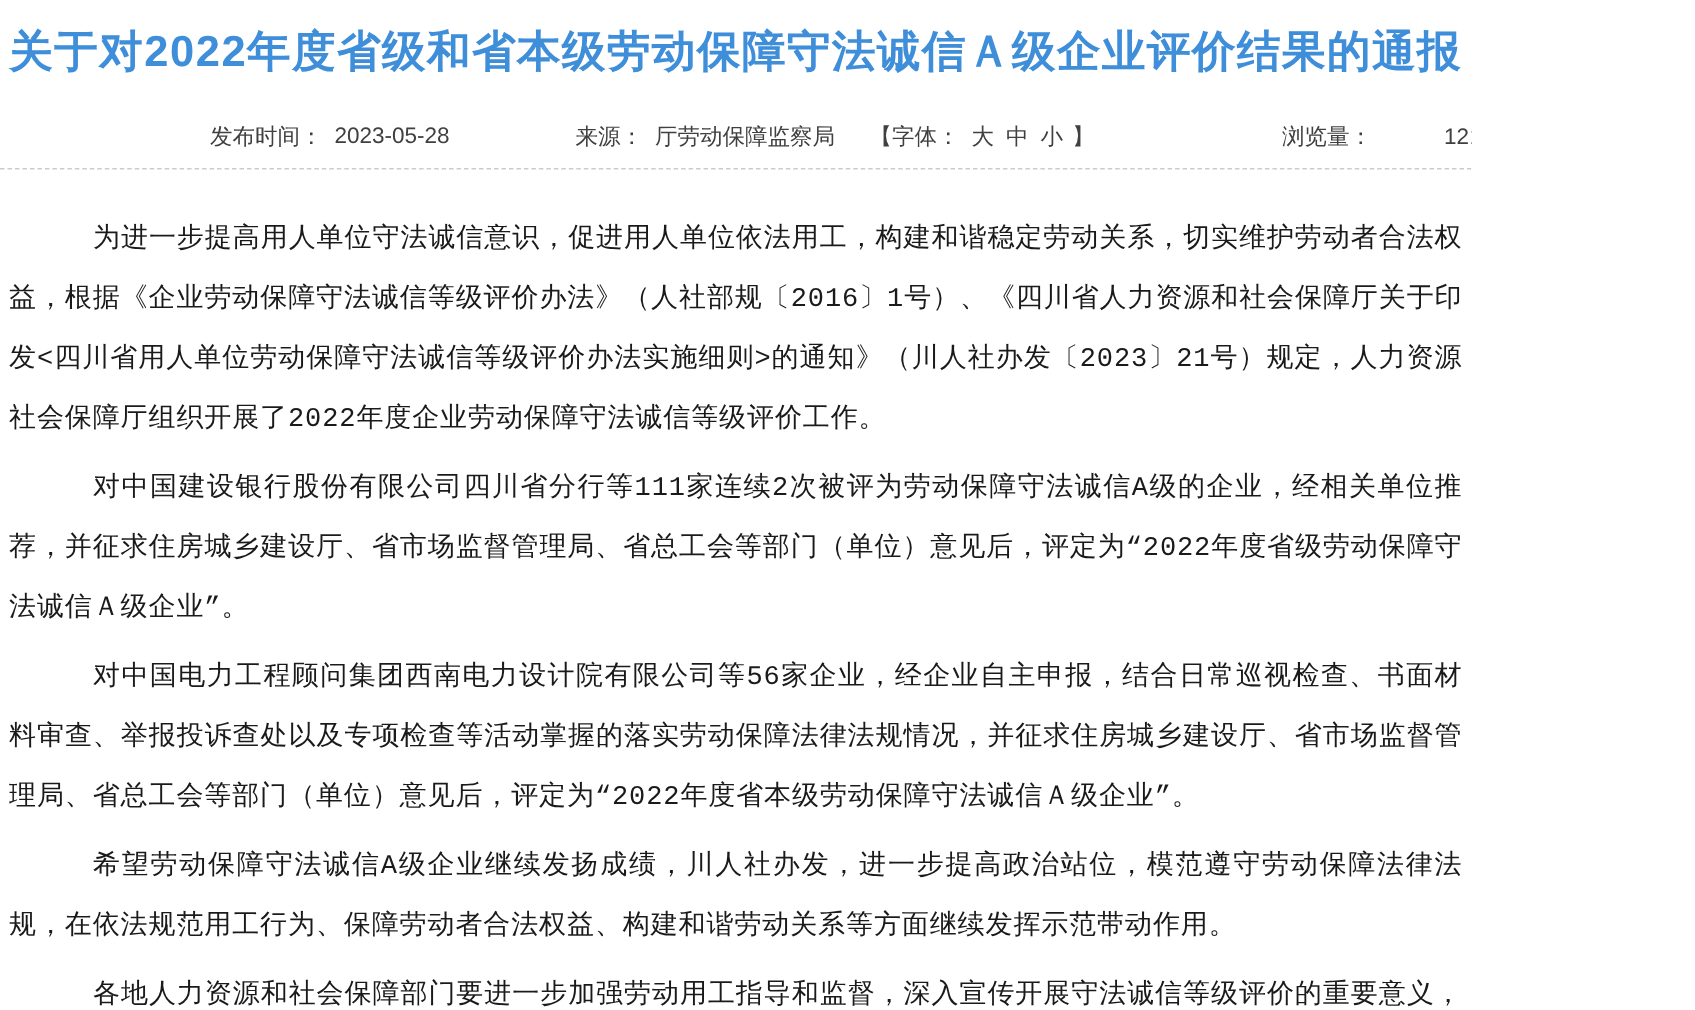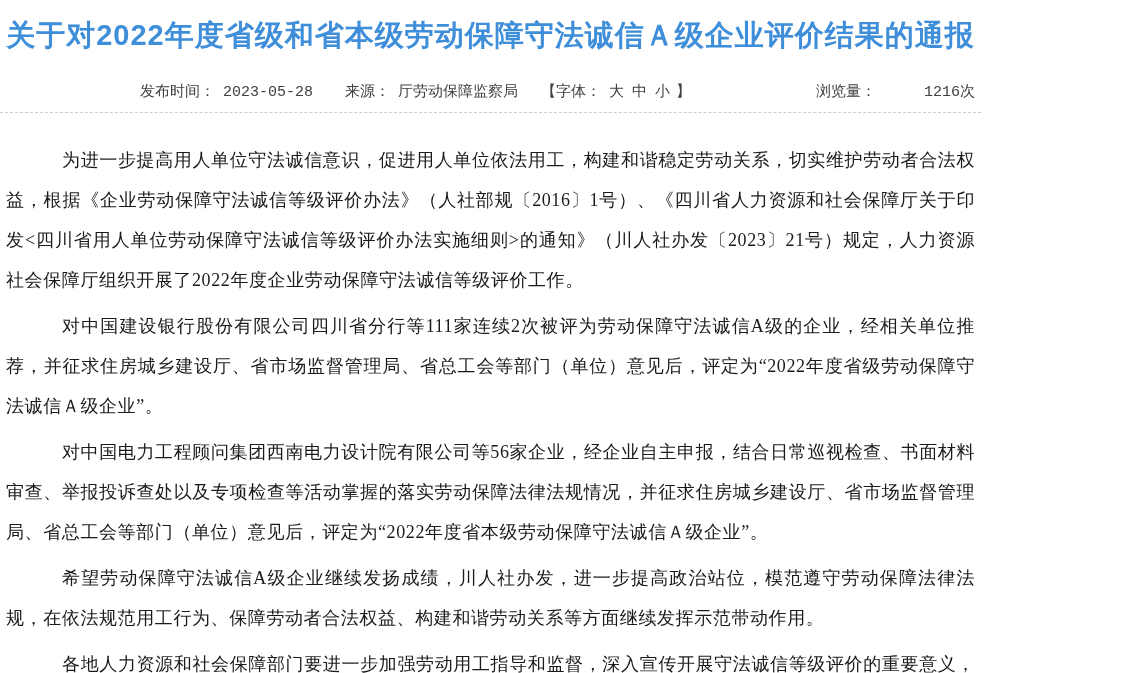--- a/index.html
+++ b/index.html
@@ -27,23 +27,23 @@
   }
   .meta-row {
     display: flex;
     align-items: center;
     margin-top: 23px;
     height: 21px;
     font-size: 15px;
     color: #404040;
     white-space: nowrap;
   }
-  .meta-item { display: inline-flex; align-items: flex-end; font-family: Liberation Mono, monospace; }
+  .meta-item { display: inline-flex; align-items: flex-start; }
   .meta-publish { margin-left: 140px; }
-  .meta-source  { margin-left: 32px; }
+  .meta-source  { margin-left: 84px; }
   .meta-font    { margin-left: 23px; }
   .meta-views   { margin-left: 125px; gap: 40px; }
   .meta-value { margin-left: 8px; }
   .font-size-option { margin-left: 8px; cursor: pointer; }
   .font-bracket-close { margin-left: 6px; }
   .divider {
     margin-top: 10px;
     border-top: 1px dashed #cccccc;
     height: 0;
     width: 100%;
@@ -55,20 +55,21 @@
     font-size: 18px;
     letter-spacing: 0.6px;
     line-height: 40px;
     text-align: justify;
     word-break: break-all;
     font-family: "Liberation Serif", "DejaVu Serif", serif;
   }
   .article-body p {
     text-indent: 56px;
     margin-bottom: 6px;
+    font-family: Liberation Mono, monospace;
   }
 </style>
 </head>
 <body>
 
 <div class="page">
 
   <h1 class="article-title">关于对2022年度省级和省本级劳动保障守法诚信Ａ级企业评价结果的通报</h1>
 
   <div class="meta-row">

